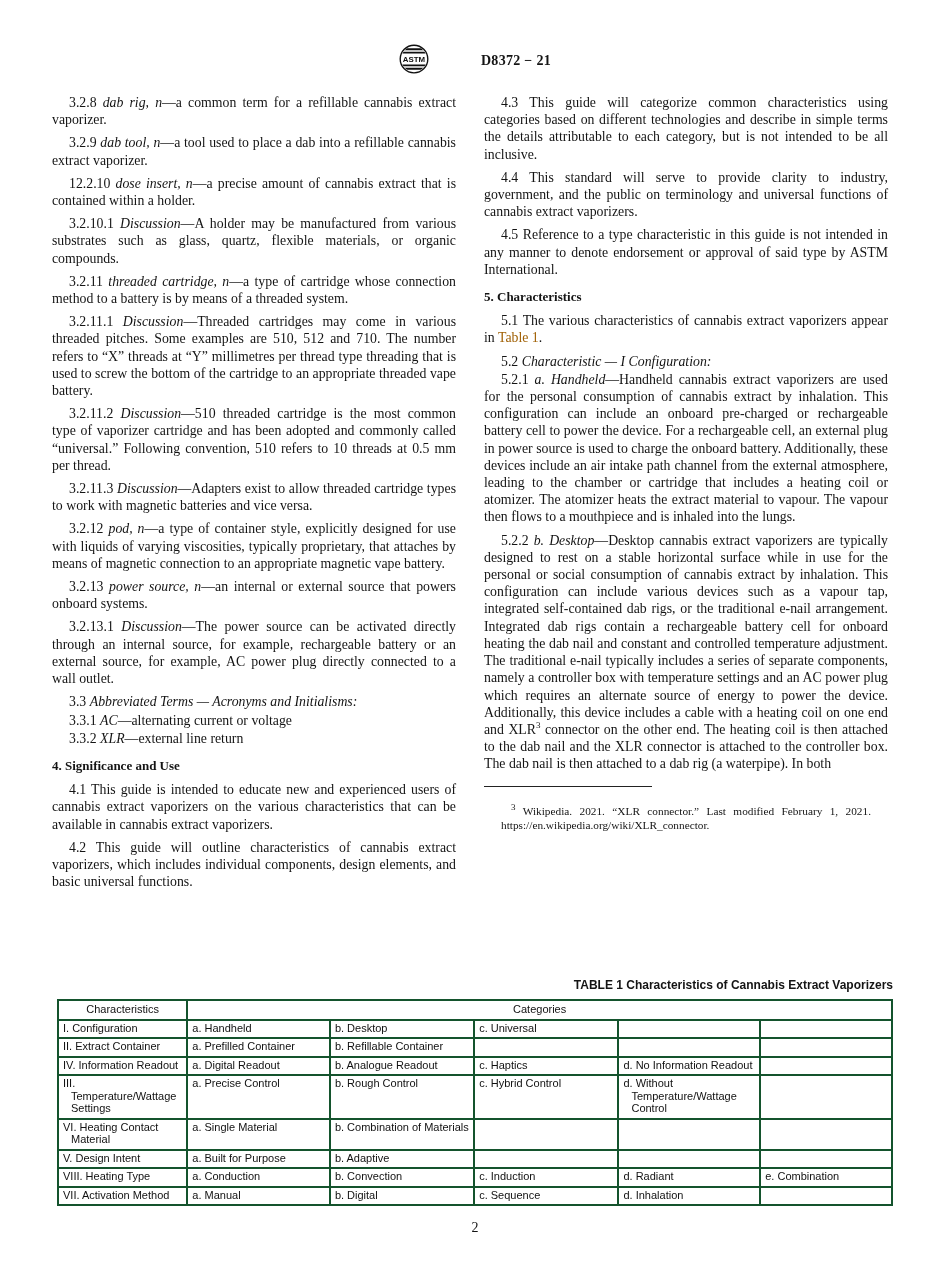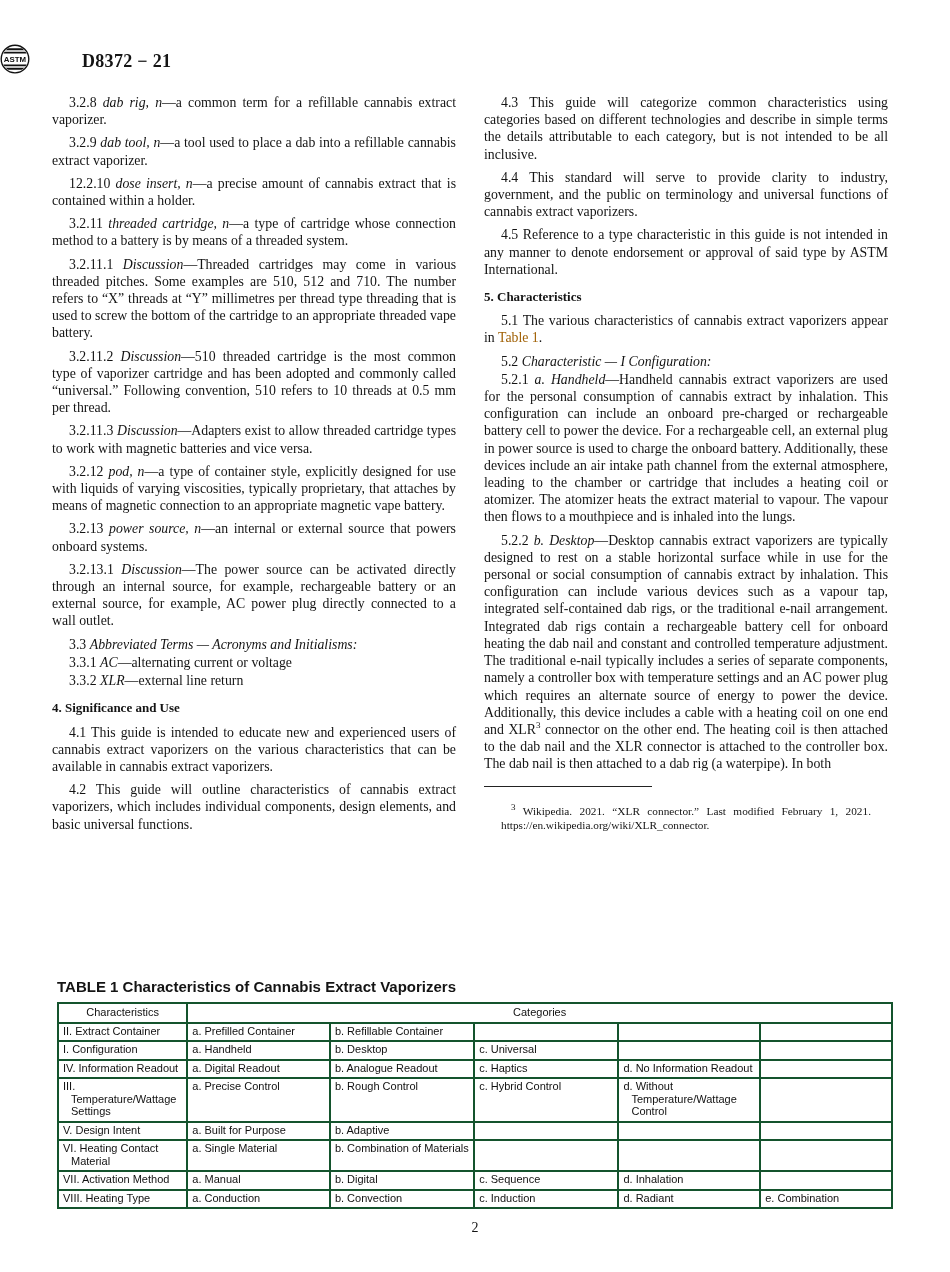--- a/index.html
+++ b/index.html
@@ -6,23 +6,23 @@
   body {
     width: 950px; height: 1272px;
     background: #ffffff;
     font-family: "Liberation Serif", serif;
     color: #141414;
   }
   .page { position: relative; width: 950px; height: 1272px; overflow: hidden; background: #fff; }
 
   .doc-header {
     margin-top: 44px;
-    display: flex; align-items: center; gap: 9px;
-  }
-  .doc-number { font-weight: bold; font-size: 18px; letter-spacing: 0.3px; margin-left: 43px; }
+    display: flex; align-items: center; justify-content: center; gap: 9px;
+  }
+  .doc-number { font-weight: bold; font-size: 14px; letter-spacing: 0.3px; margin-left: 43px; }
 
   .content {
     display: flex; gap: 28px;
     padding: 16px 51px 0 52px;
   }
   .col { width: 404px; text-align: justify; font-size: 13.8px; line-height: 17.2px; }
 
   .para { margin: 0 0 6px 0; text-indent: 17px; }
   .para.tight { margin-bottom: 1px; }
   .sec-heading { font-size: 13px; font-weight: bold; margin: 10px 0 7px 0; text-indent: 0; }
@@ -32,21 +32,21 @@
   .seg.bold { font-weight: bold; }
   .seg.link { color: #a16207; cursor: pointer; }
   sup.seg { font-size: 9px; line-height: 0; }
 
   .footnote-rule { width: 168px; border-top: 1px solid #222; margin: 13px 0 4px 0; }
   .footnote { font-size: 11.3px; line-height: 14px; margin: 17px; text-indent: 10px; overflow-wrap: anywhere; }
 
   .table-section { position: absolute; left: 57px; right: 57px; top: 978px; }
   .table-title {
     font-family: "Liberation Sans", sans-serif;
-    font-weight: bold; font-size: 15px; text-align: left; margin-bottom: 7px;
+    font-weight: bold; font-size: 12px; text-align: right; margin-bottom: 7px;
   }
   table.t1 {
     width: 100%; border-collapse: collapse;
     font-family: "Liberation Sans", sans-serif;
     font-size: 11px; line-height: 12.5px; color: #111;
   }
   .t1 th, .t1 td { border: 2px solid #14532d; vertical-align: top; }
   .t1 th { text-align: center; font-weight: normal; padding: 2px 4px 3px 4px; }
   .t1 td { text-align: left; padding: 1px 4px 3px 12px; text-indent: -8px; }
 
@@ -77,20 +77,21 @@
     </span>
     <span class="doc-number">D8372 − 21</span>
   </header>
 
   <main class="content">
     <div class="col">
       <div id="col-left">
           <p class="para"><span class="seg plain">3.2.8 </span><span class="seg italic">dab rig, n</span><span class="seg plain">—a common term for a refillable cannabis extract vaporizer.</span></p>
           <p class="para"><span class="seg plain">3.2.9 </span><span class="seg italic">dab tool, n</span><span class="seg plain">—a tool used to place a dab into a refillable cannabis extract vaporizer.</span></p>
           <p class="para"><span class="seg plain">12.2.10 </span><span class="seg italic">dose insert, n</span><span class="seg plain">—a precise amount of cannabis extract that is contained within a holder.</span></p>
+          <p class="para"><span class="seg plain">3.2.10.1 </span><span class="seg italic">Discussion</span><span class="seg plain">—A holder may be manufactured from various substrates such as glass, quartz, flexible materials, or organic compounds.</span></p>
           <p class="para"><span class="seg plain">3.2.11 </span><span class="seg italic">threaded cartridge, n</span><span class="seg plain">—a type of cartridge whose connection method to a battery is by means of a threaded system.</span></p>
           <p class="para"><span class="seg plain">3.2.11.1 </span><span class="seg italic">Discussion</span><span class="seg plain">—Threaded cartridges may come in various threaded pitches. Some examples are 510, 512 and 710. The number refers to “X” threads at “Y” millimetres per thread type threading that is used to screw the bottom of the cartridge to an appropriate threaded vape battery.</span></p>
           <p class="para"><span class="seg plain">3.2.11.2 </span><span class="seg italic">Discussion</span><span class="seg plain">—510 threaded cartridge is the most common type of vaporizer cartridge and has been adopted and commonly called “universal.” Following convention, 510 refers to 10 threads at 0.5 mm per thread.</span></p>
           <p class="para"><span class="seg plain">3.2.11.3 </span><span class="seg italic">Discussion</span><span class="seg plain">—Adapters exist to allow threaded cartridge types to work with magnetic batteries and vice versa.</span></p>
           <p class="para"><span class="seg plain">3.2.12 </span><span class="seg italic">pod, n</span><span class="seg plain">—a type of container style, explicitly designed for use with liquids of varying viscosities, typically proprietary, that attaches by means of magnetic connection to an appropriate magnetic vape battery.</span></p>
           <p class="para"><span class="seg plain">3.2.13 </span><span class="seg italic">power source, n</span><span class="seg plain">—an internal or external source that powers onboard systems.</span></p>
           <p class="para"><span class="seg plain">3.2.13.1 </span><span class="seg italic">Discussion</span><span class="seg plain">—The power source can be activated directly through an internal source, for example, rechargeable battery or an external source, for example, AC power plug directly connected to a wall outlet.</span></p>
           <p class="para tight"><span class="seg plain">3.3 </span><span class="seg italic">Abbreviated Terms — Acronyms and Initialisms:</span></p>
           <p class="para tight"><span class="seg plain">3.3.1 </span><span class="seg italic">AC</span><span class="seg plain">—alternating current or voltage</span></p>
           <p class="para"><span class="seg plain">3.3.2 </span><span class="seg italic">XLR</span><span class="seg plain">—external line return</span></p>
@@ -129,83 +130,83 @@
           <col style="width:15.8%">
       </colgroup>
       <thead>
         <tr>
           <th>Characteristics</th>
           <th colspan="5">Categories</th>
         </tr>
       </thead>
       <tbody id="table-body">
           <tr>
-            <td>II. Extract Container</td>
-            <td>a. Prefilled Container</td>
-            <td>b. Refillable Container</td>
-            <td></td>
-            <td></td>
-            <td></td>
-          </tr>
-          <tr>
             <td>I. Configuration</td>
             <td>a. Handheld</td>
             <td>b. Desktop</td>
             <td>c. Universal</td>
+            <td></td>
+            <td></td>
+          </tr>
+          <tr>
+            <td>II. Extract Container</td>
+            <td>a. Prefilled Container</td>
+            <td>b. Refillable Container</td>
+            <td></td>
             <td></td>
             <td></td>
           </tr>
           <tr>
             <td>IV. Information Readout</td>
             <td>a. Digital Readout</td>
             <td>b. Analogue Readout</td>
             <td>c. Haptics</td>
             <td>d. No Information Readout</td>
             <td></td>
           </tr>
           <tr>
             <td>III. Temperature/Wattage Settings</td>
             <td>a. Precise Control</td>
             <td>b. Rough Control</td>
             <td>c. Hybrid Control</td>
             <td>d. Without Temperature/Wattage Control</td>
             <td></td>
           </tr>
           <tr>
+            <td>VI. Heating Contact Material</td>
+            <td>a. Single Material</td>
+            <td>b. Combination of Materials</td>
+            <td></td>
+            <td></td>
+            <td></td>
+          </tr>
+          <tr>
             <td>V. Design Intent</td>
             <td>a. Built for Purpose</td>
             <td>b. Adaptive</td>
             <td></td>
             <td></td>
-            <td></td>
-          </tr>
-          <tr>
-            <td>VI. Heating Contact Material</td>
-            <td>a. Single Material</td>
-            <td>b. Combination of Materials</td>
-            <td></td>
-            <td></td>
-            <td></td>
-          </tr>
-          <tr>
-            <td>VII. Activation Method</td>
-            <td>a. Manual</td>
-            <td>b. Digital</td>
-            <td>c. Sequence</td>
-            <td>d. Inhalation</td>
             <td></td>
           </tr>
           <tr>
             <td>VIII. Heating Type</td>
             <td>a. Conduction</td>
             <td>b. Convection</td>
             <td>c. Induction</td>
             <td>d. Radiant</td>
             <td>e. Combination</td>
           </tr>
+          <tr>
+            <td>VII. Activation Method</td>
+            <td>a. Manual</td>
+            <td>b. Digital</td>
+            <td>c. Sequence</td>
+            <td>d. Inhalation</td>
+            <td></td>
+          </tr>
         </tbody>
     </table>
   </section>
 
   <footer class="page-footer">
     <span>2</span>
   </footer>
 
 </div>
 

